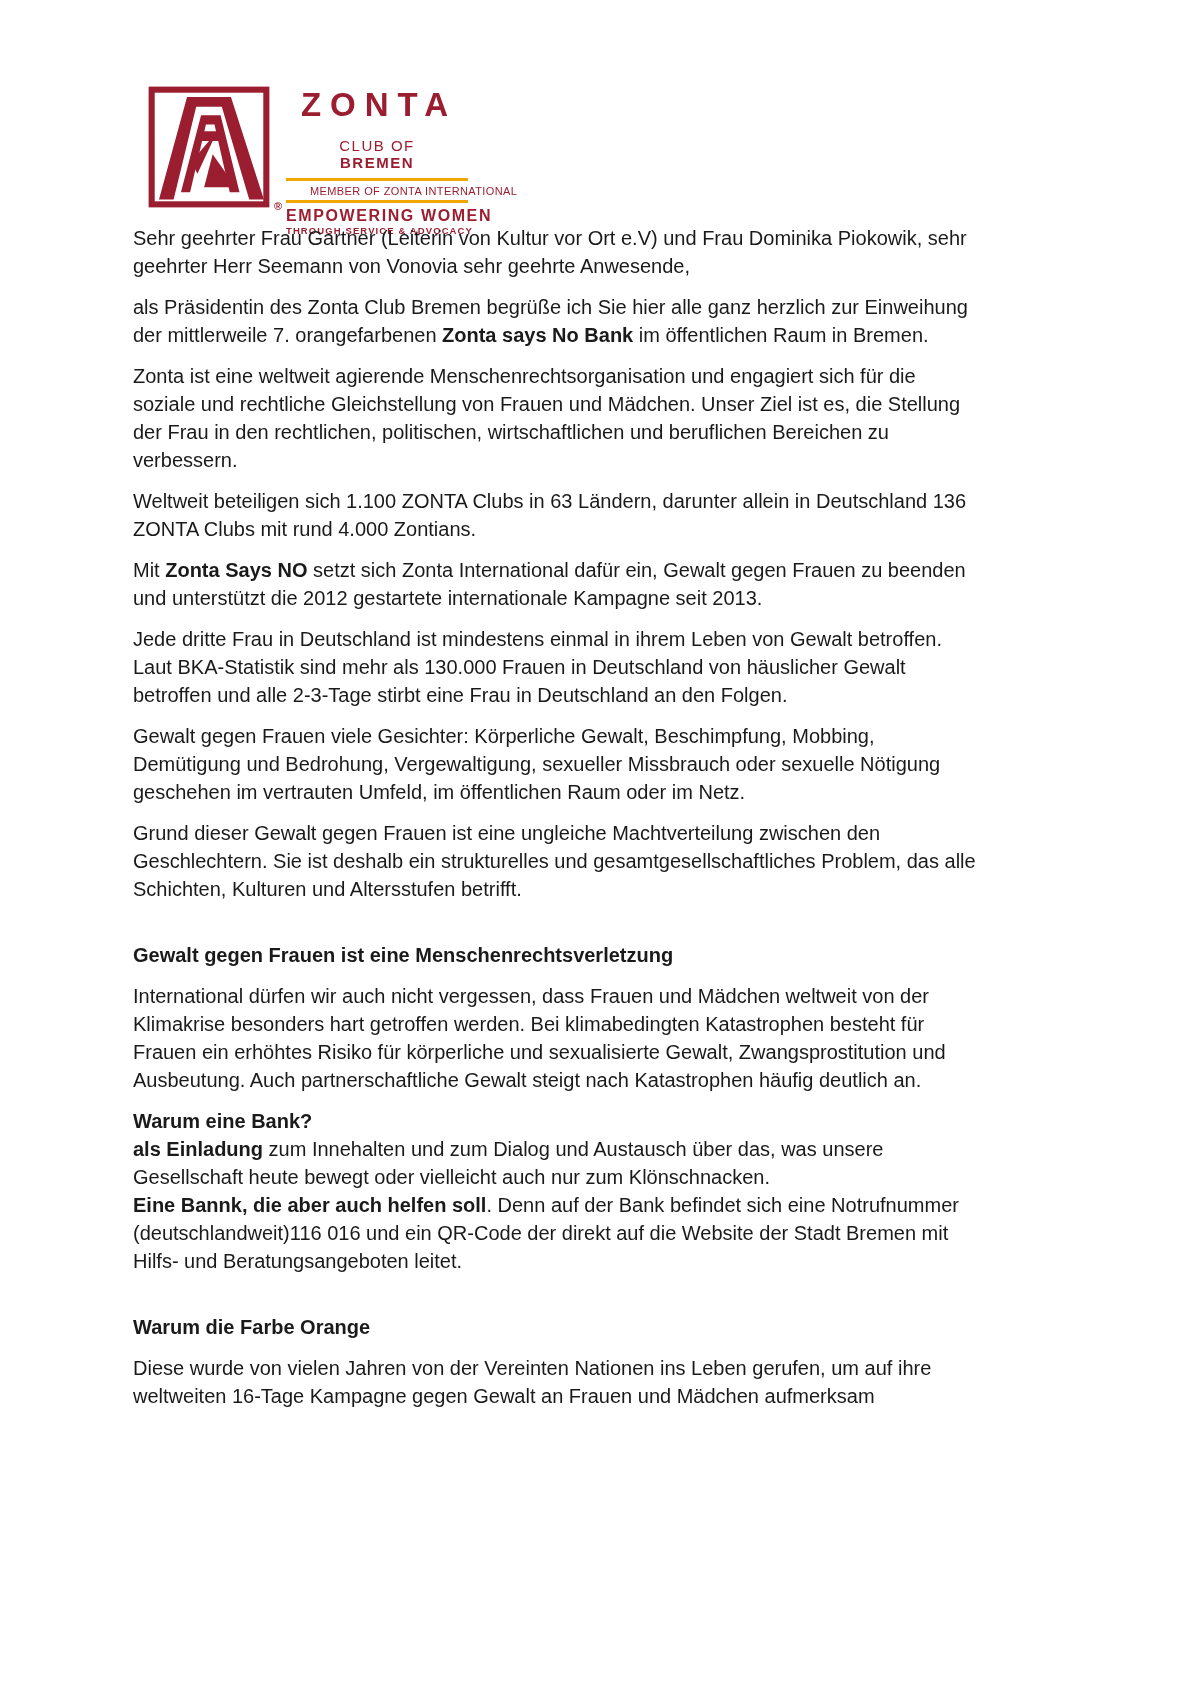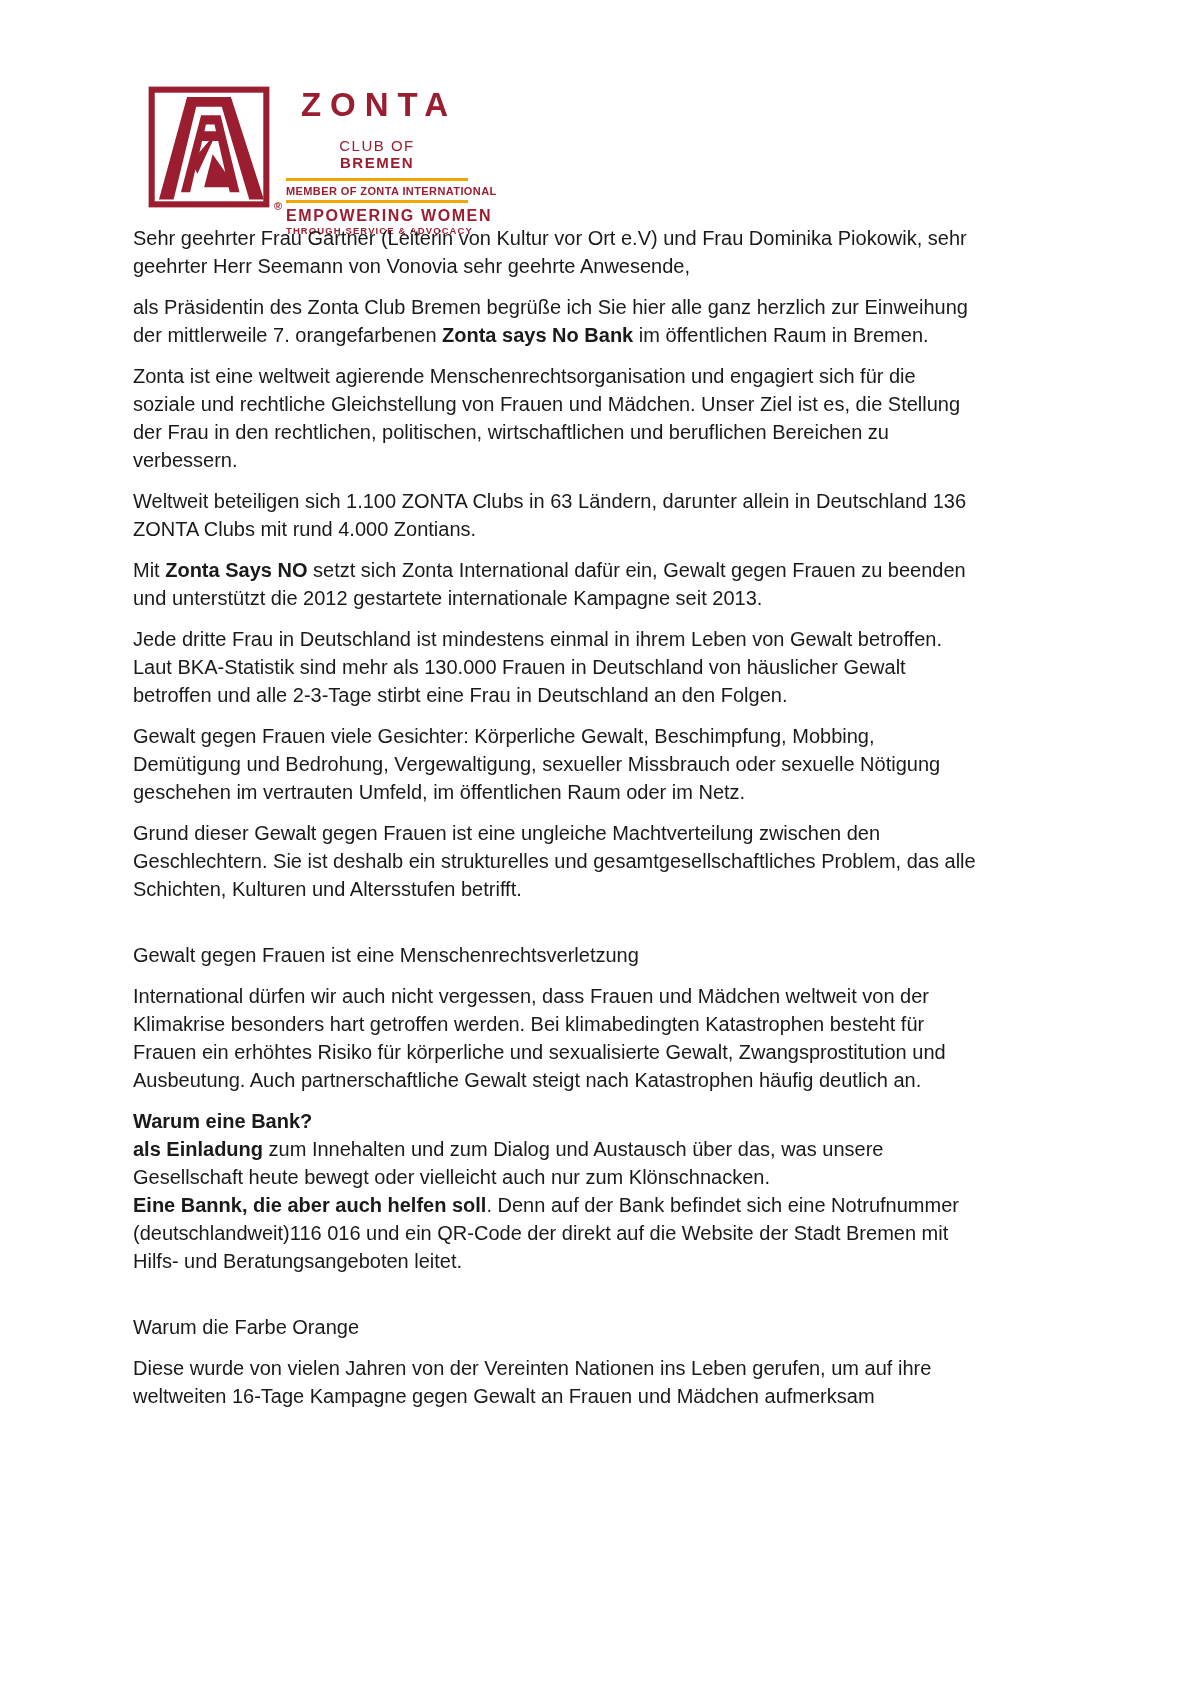--- a/index.html
+++ b/index.html
@@ -74,25 +74,26 @@
   }
   .gold-rule{
     height:3px;
     background:var(--gold);
     border:none;
     margin:7px 0 4px 0;
   }
   .gold-rule.second{margin:3px 0 4px 0;}
   .member-line{
     font-size:11px;
-    font-weight:700;
+    font-weight:400;
     letter-spacing:0.4px;
     line-height:12px;
     white-space:nowrap;
     text-align:left;
+    margin-left:24px;
   }
   .tagline-1{
     font-size:16px;
     font-weight:700;
     letter-spacing:1.6px;
     line-height:18px;
     white-space:nowrap;
     text-align:right;
   }
   .tagline-2{
@@ -111,21 +112,21 @@
     width:848px;
     font-size:20px;
     line-height:28px;
   }
   .letter-body p, .letter-body h2{
     margin:0 0 13px 0;
     font-size:20px;
     line-height:28px;
     font-weight:400;
   }
-  .letter-body h2{font-weight:400;}
+  .letter-body h2{font-weight:700;}
   .letter-body .gap-before{margin-top:38px;}
   .bold{font-weight:700;}
 </style>
 </head>
 <body>
 
 <div class="page">
 
   <header class="logo-block">
     <div class="emblem">

